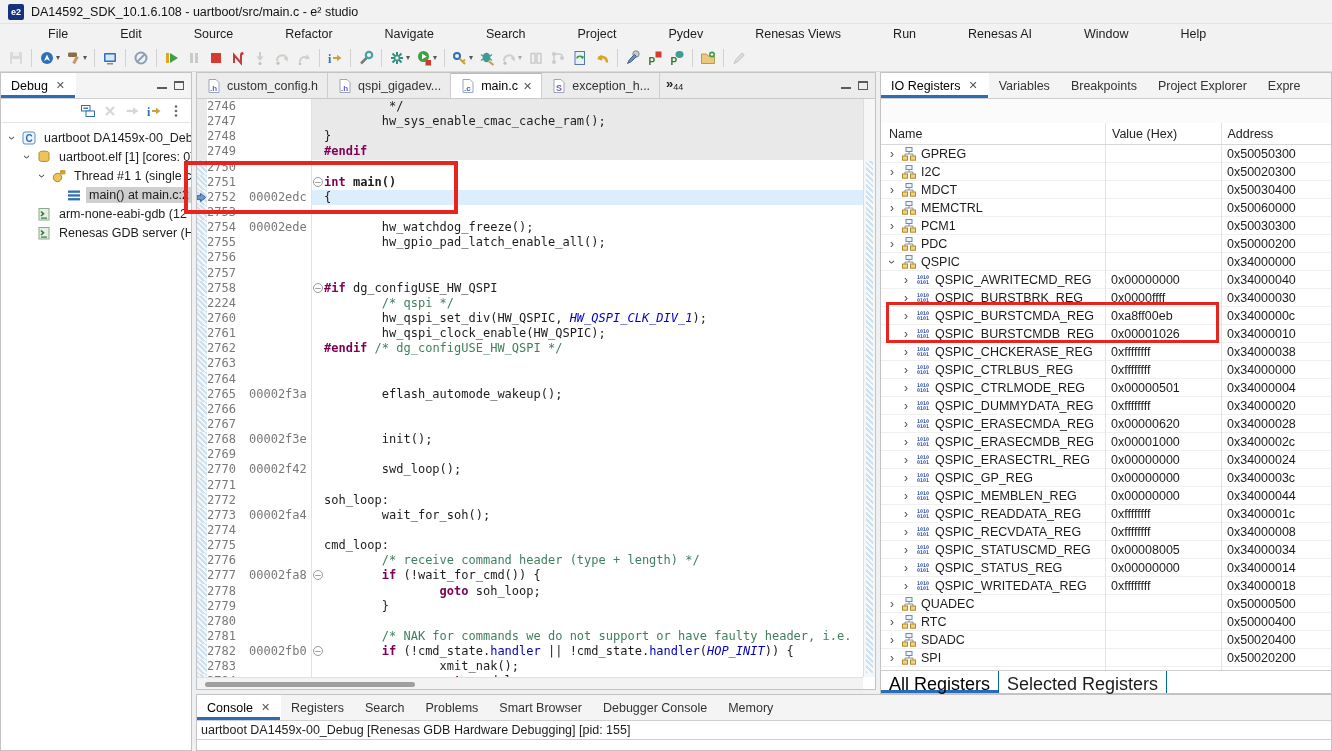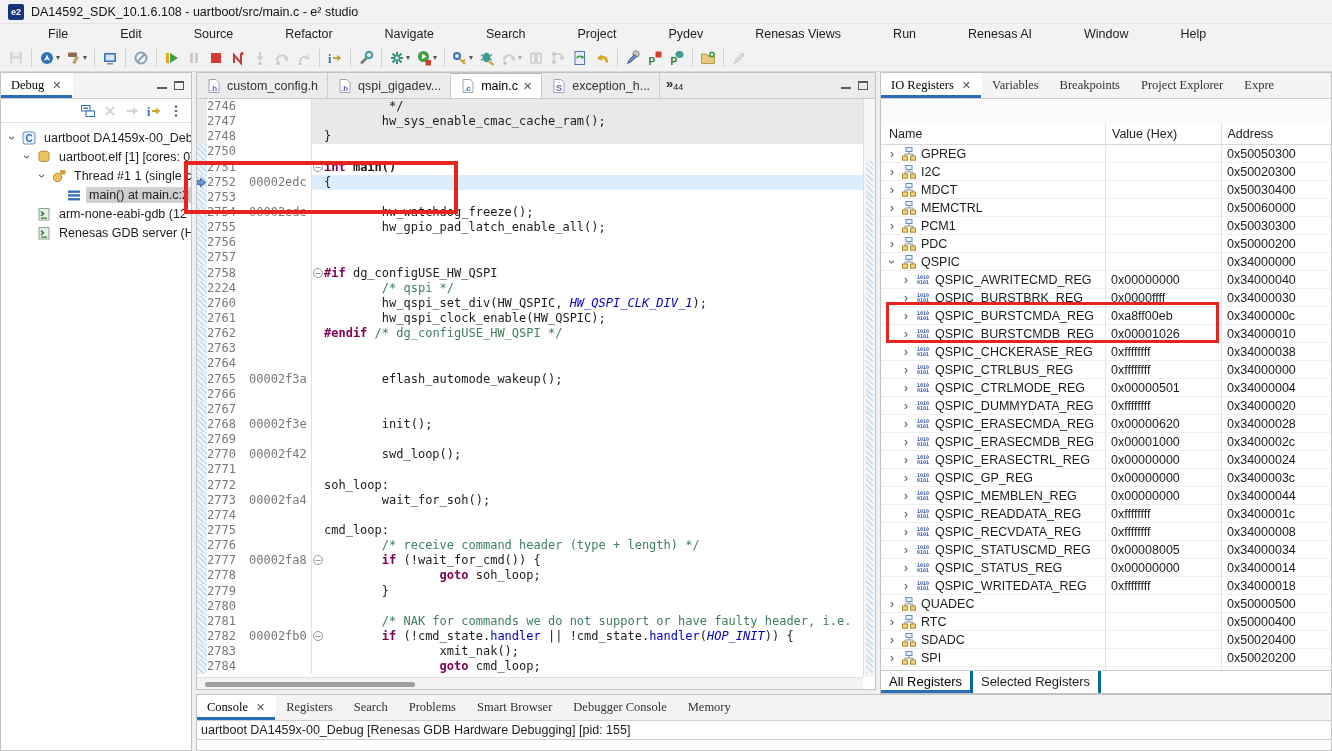--- a/index.html
+++ b/index.html
@@ -32,21 +32,21 @@
   .tb-btn { display:inline-flex; align-items:center; padding:2px 2px; margin:0 1px; border-radius:2px; }
   .tb-btn.dis { opacity:.45; filter:grayscale(85%); }
   .tb-sep { width:1px; height:18px; background:#d2d2d2; margin:0 4px; }
   .dd { font-size:8px; color:#555; margin-left:1px; }
 
   
   .view { position:absolute; background:#fff; border:1px solid #c3c3c3; }
   .vtabs { height:26px; background:#f4f4f4; border-bottom:1px solid #cfcfcf;
     display:flex; align-items:stretch; overflow:hidden; }
   .vtab { display:flex; align-items:center; gap:6px; padding:0 10px; font-size:12.5px;
-    color:#333; border-right:1px solid transparent; white-space:nowrap;font-family:Liberation Serif, serif; }
+    color:#333; border-right:1px solid transparent; white-space:nowrap; }
   .vtab.active { background:#fff; color:#000; box-shadow:inset 0 -3px 0 #2b6cb8; }
   .vtab .close { font-size:11px; color:#555; margin-left:2px; }
   .win-btns { margin-left:auto; display:flex; align-items:center; gap:7px; padding:0 7px; }
   .win-min { width:10px; height:3px; border-top:2px solid #5a5a5a; margin-top:6px; }
   .win-max { width:10px; height:9px; border:1px solid #5a5a5a; border-top-width:2px; }
 
   
   #debug-panel { left:0; top:72px; width:192px; height:679px; }
   #debug-toolbar { height:24px; border-bottom:1px solid #e4e4e4; display:flex;
     align-items:center; justify-content:flex-end; padding-right:4px; }
@@ -107,21 +107,21 @@
   .colsep { position:absolute; top:0; bottom:0; width:1px; background:#e4e4e4; }
   .rrow { height:18px; display:flex; align-items:center; border-bottom:1px solid #f0f0f0;
     font-size:12.5px; white-space:nowrap; }
   .rrow .rname { flex:1; display:flex; align-items:center; gap:4px; overflow:hidden; }
   .rrow .rval { width:116px; flex:0 0 auto; padding-left:8px; }
   .rrow .raddr { width:112px; flex:0 0 auto; padding-left:8px; }
   .regicon { width:16px; flex:0 0 auto; font-family:"DejaVu Sans Mono",monospace; font-size:5px;
     line-height:4.5px; color:#3355aa; text-align:center; font-weight:bold; }
   #reg-bottom-tabs { position:absolute; left:0; right:0; bottom:0; height:23px; border-top:1px solid #cfcfcf;
     display:flex; background:#fff; }
-  .btab { padding:3px 8px 0; font-size:13px; border-right:3px solid #0369a1; height:100%; }
+  .btab { padding:3px 8px 0; font-size:18px; border-right:1px solid #0369a1; height:100%; }
   .btab.active { box-shadow:inset 0 -3px 0 #2b6cb8; font-weight:normal; color:#000; }
 
   
   #console { left:196px; top:694px; width:1136px; height:57px; }
   #console-status { height:19px; border-bottom:1px solid #cfcfcf; display:flex; align-items:center;
     padding-left:4px; font-size:12.5px; }
 
   
   .annotation-rect { position:absolute; border:4px solid #e8241f; background:transparent; z-index:50; }
   #rect-main { left:184px; top:161px; width:274px; height:53px; }
@@ -589,20 +589,21 @@
     </div>
     <div class="win-btns">
       <span class="win-min"></span>
       <span class="win-max"></span>
     </div>
   </div>
   <div id="code-wrap">
       <div class="cl inactive"><span class="hatch"></span><span class="ln">2746</span><span class="addr"></span><span class="fold"></span><span class="code"><span>         */</span></span></div>
       <div class="cl inactive"><span class="hatch"></span><span class="ln">2747</span><span class="addr"></span><span class="fold"></span><span class="code"><span>        hw_sys_enable_cmac_cache_ram();</span></span></div>
       <div class="cl inactive"><span class="hatch"></span><span class="ln">2748</span><span class="addr"></span><span class="fold"></span><span class="code"><span>}</span></span></div>
+      <div class="cl inactive"><span class="hatch"></span><span class="ln">2749</span><span class="addr"></span><span class="fold"></span><span class="code"><span class="d">#endif</span></span></div>
       <div class="cl hat"><span class="hatch"></span><span class="ln">2750</span><span class="addr"></span><span class="fold"></span><span class="code"></span></div>
       <div class="cl hat"><span class="hatch"></span><span class="ln">2751</span><span class="addr"></span><span class="fold"><span class="foldm">–</span></span><span class="code"><span class="k">int</span><span class="b"> main()</span></span></div>
       <div class="cl current hat"><span class="hatch"><span class="ptr"><svg viewBox="0 0 12 12" width="11" height="11">
               <path d="M1 4 H5 V1.5 L10.5 6 L5 10.5 V8 H1 Z" fill="#6f9bd1" stroke="#2b5797"></path>
             </svg></span></span><span class="ln">2752</span><span class="addr">00002edc</span><span class="fold"></span><span class="code"><span>{</span></span></div>
       <div class="cl hat"><span class="hatch"></span><span class="ln">2753</span><span class="addr"></span><span class="fold"></span><span class="code"></span></div>
       <div class="cl hat"><span class="hatch"></span><span class="ln">2754</span><span class="addr">00002ede</span><span class="fold"></span><span class="code"><span>        hw_watchdog_freeze();</span></span></div>
       <div class="cl hat"><span class="hatch"></span><span class="ln">2755</span><span class="addr"></span><span class="fold"></span><span class="code"><span>        hw_gpio_pad_latch_enable_all();</span></span></div>
       <div class="cl hat"><span class="hatch"></span><span class="ln">2756</span><span class="addr"></span><span class="fold"></span><span class="code"></span></div>
       <div class="cl hat"><span class="hatch"></span><span class="ln">2757</span><span class="addr"></span><span class="fold"></span><span class="code"></span></div>

